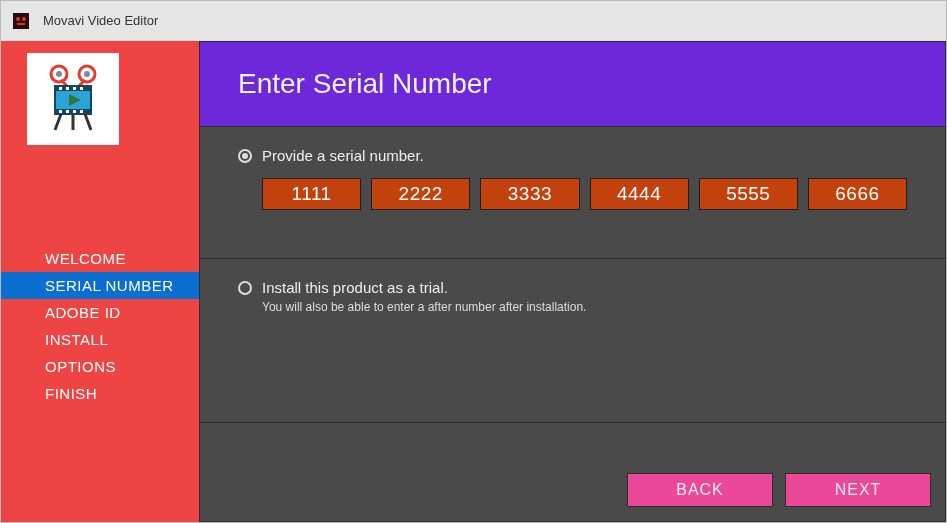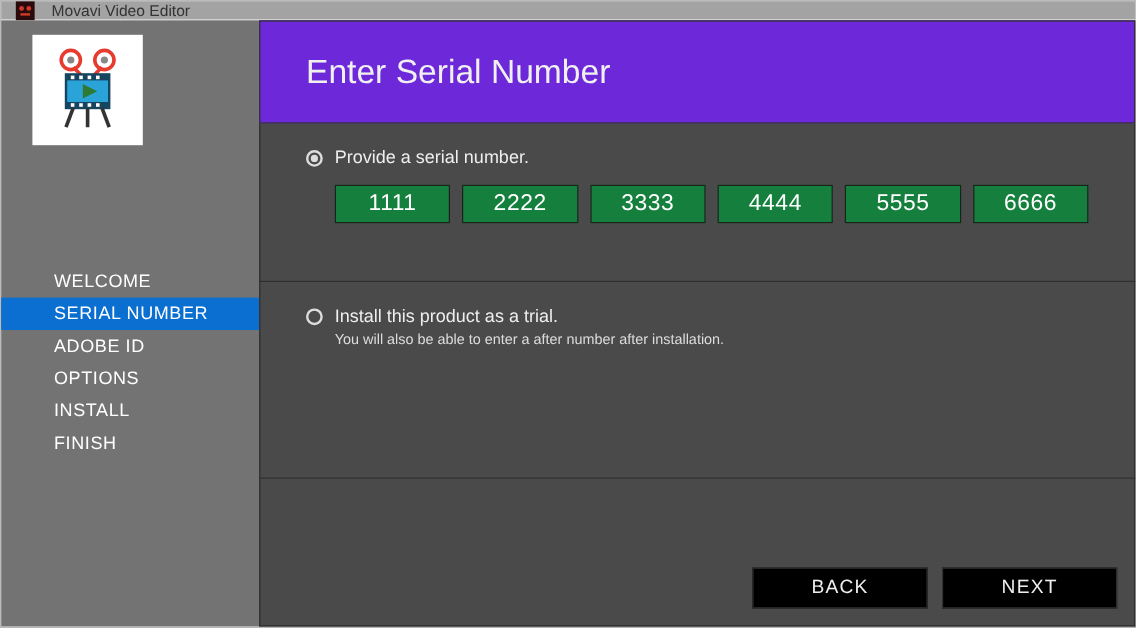--- a/index.html
+++ b/index.html
@@ -11,22 +11,22 @@
     overflow: hidden;
   }
   .window {
     width: 947px;
     height: 523px;
     border: 1px solid #bbb;
     display: flex;
     flex-direction: column;
   }
   .titlebar {
-    height: 16px;
-    background: #a3a3a3;
+    height: 40px;
+    background: #e5e5e5;
     display: flex;
     align-items: center;
     padding-left: 12px;
     font-size: 13px;
     color: #333;
     border-bottom: 1px solid #ddd;
   }
   .titlebar .appicon {
     width: 16px;
     height: 16px;
@@ -34,22 +34,22 @@
     display: flex;
     align-items: center;
     justify-content: center;
   }
   .body {
     flex: 1;
     display: flex;
     min-height: 0;
   }
   .sidebar {
-    width: 215px;
-    background: #737373;
+    width: 198px;
+    background: #ef4444;
     display: flex;
     flex-direction: column;
     padding-top: 12px;
   }
   .logo-box {
     width: 92px;
     height: 92px;
     background: #fff;
     margin-left: 26px;
     margin-bottom: 100px;
@@ -133,21 +133,21 @@
     margin-left: 24px;
     margin-top: -10px;
   }
   .serial-row {
     display: flex;
     gap: 10px;
     margin-left: 24px;
   }
   .serial-box {
     border: 1px solid #1f1f1f;
-    background: #15803d;
+    background: #c2410c;
     color: #fff;
     font-size: 19px;
     padding: 4px 10px;
     min-width: 56px;
     text-align: center;
     font-family: inherit;
     letter-spacing: 0.5px;
     outline: none;
   }
   .footer {
@@ -156,21 +156,21 @@
     border-left: 1px solid #2f2f2f;
     border-right: 1px solid #2f2f2f;
     border-bottom: 1px solid #2f2f2f;
     display: flex;
     align-items: flex-end;
     justify-content: flex-end;
     padding: 0 14px 14px 0;
     gap: 12px;
   }
   .btn {
-    background: #000000;
+    background: #ec4899;
     border: 1px solid #2f2f2f;
     color: #eee;
     font-size: 16px;
     width: 146px;
     height: 34px;
     letter-spacing: 1px;
     cursor: pointer;
     font-family: inherit;
   }
 </style>
@@ -215,22 +215,22 @@
           <polygon points="28,30 28,42 40,36" fill="#2d7a34"></polygon>
           <line x1="20" y1="50" x2="14" y2="66" stroke="#333" stroke-width="3"></line>
           <line x1="44" y1="50" x2="50" y2="66" stroke="#333" stroke-width="3"></line>
           <line x1="32" y1="50" x2="32" y2="66" stroke="#333" stroke-width="3"></line>
         </svg>
       </div>
       <ul class="nav">
         <li>WELCOME</li>
         <li class="active">SERIAL NUMBER</li>
         <li>ADOBE ID</li>
+        <li>INSTALL</li>
         <li>OPTIONS</li>
-        <li>INSTALL</li>
         <li>FINISH</li>
       </ul>
     </div>
 
     <div class="main">
       <div class="header-block">
         <h1>Enter Serial Number</h1>
       </div>
 
       <div class="section">

